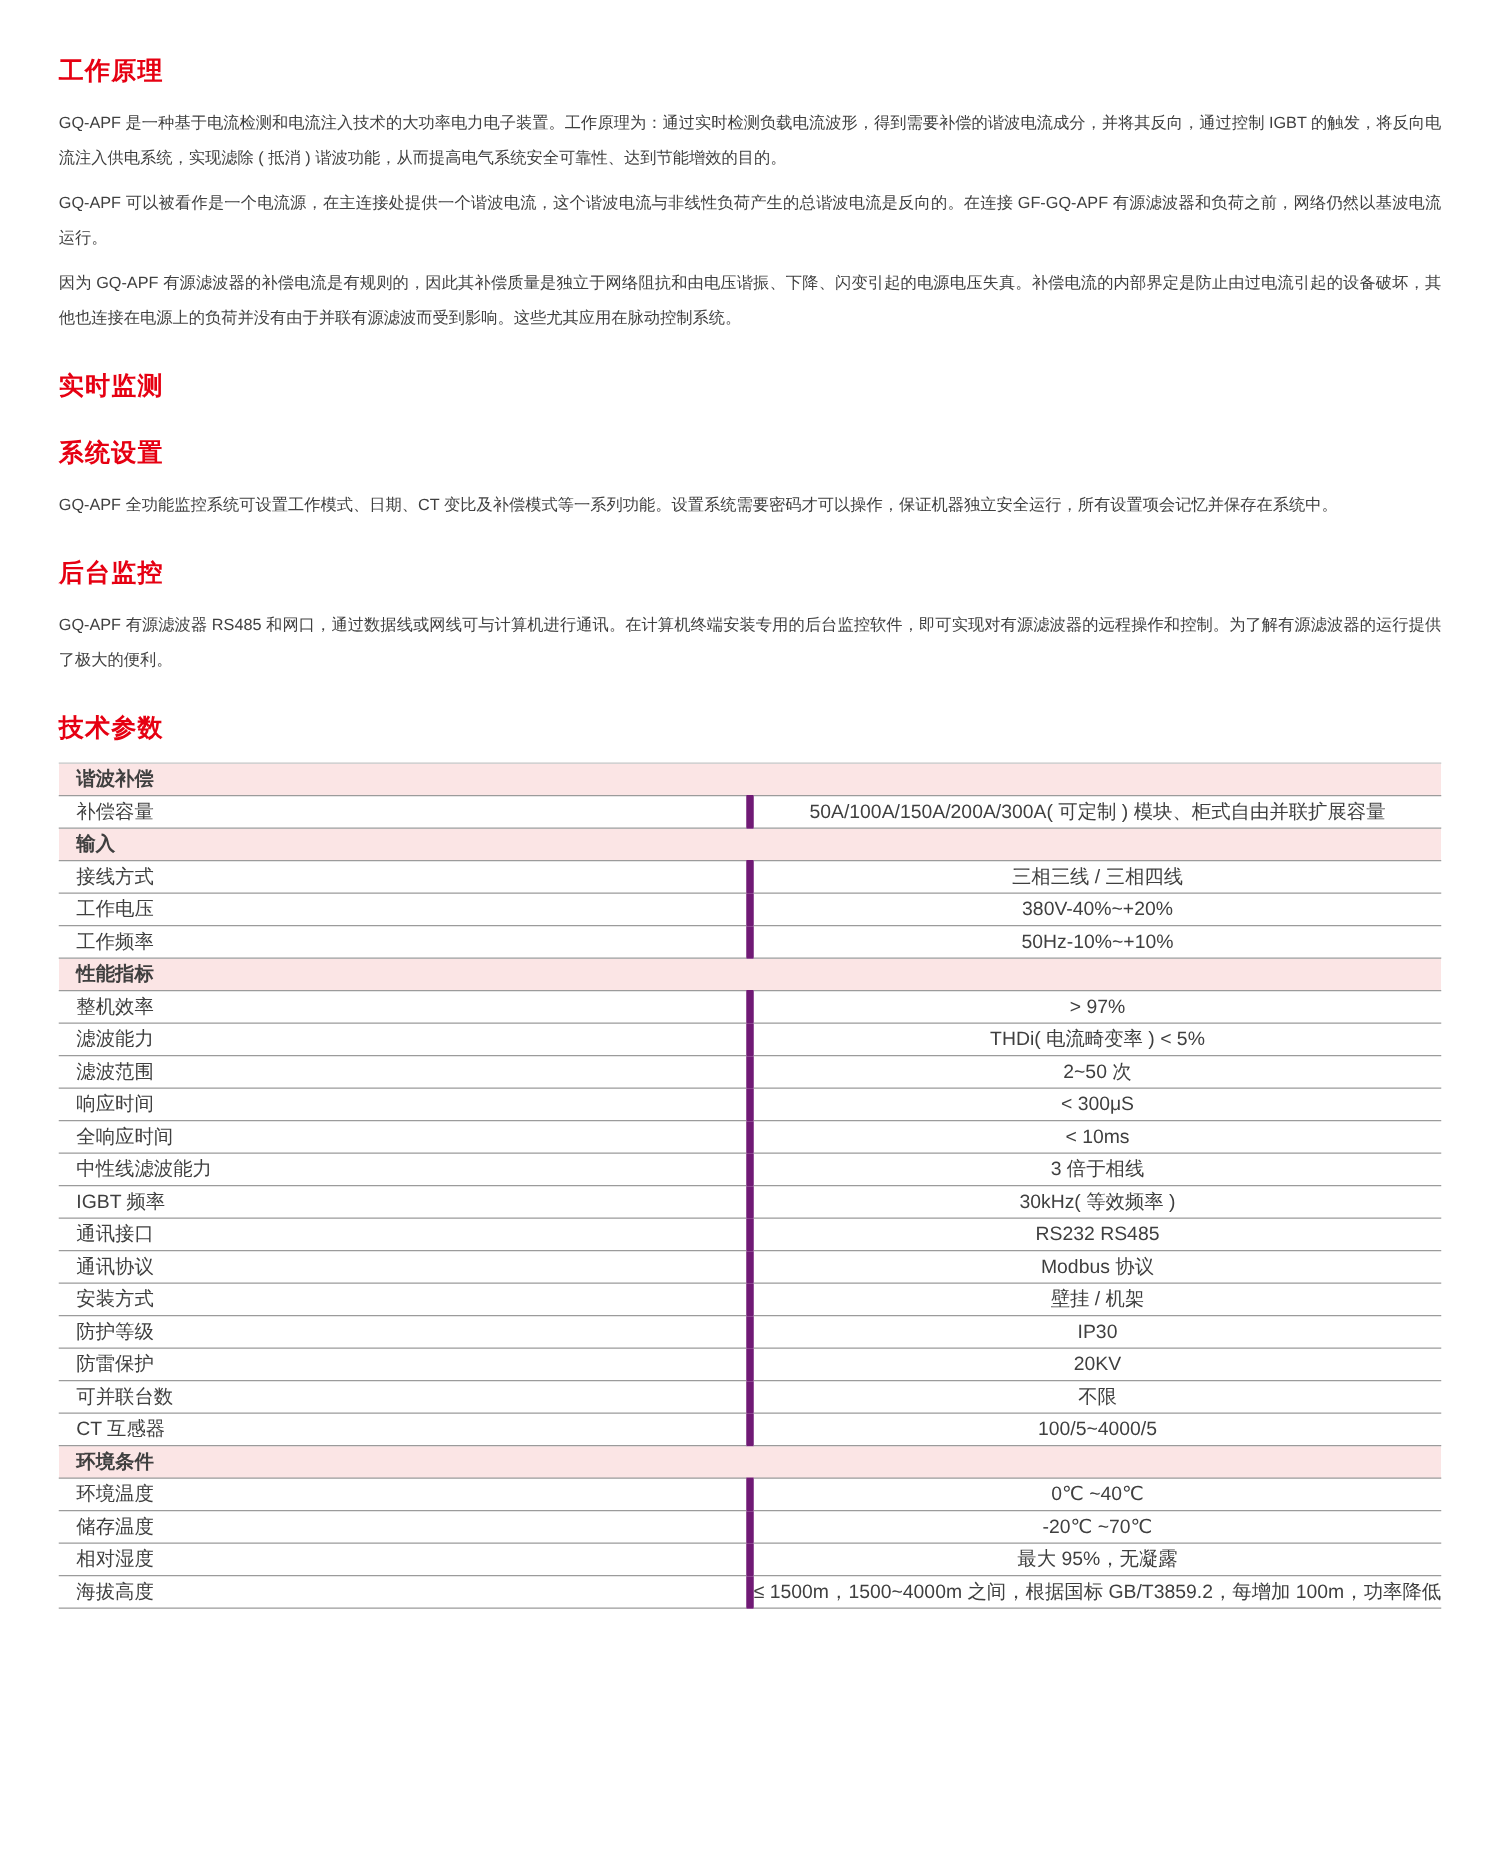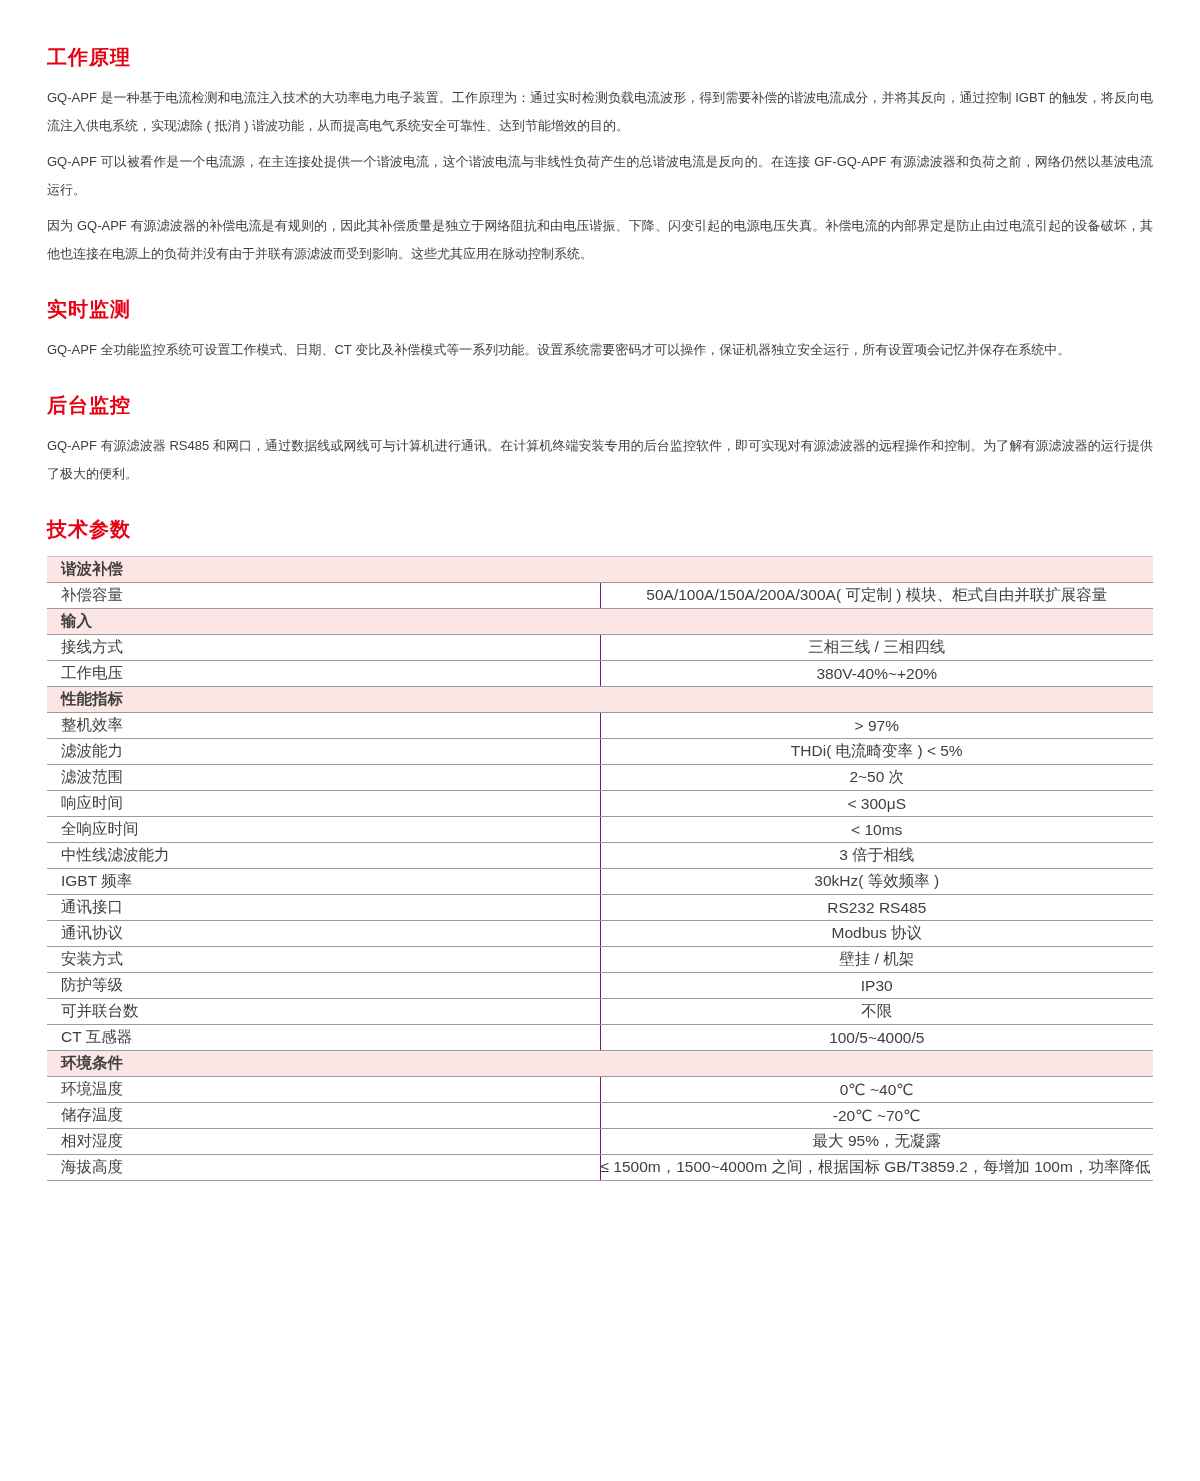--- a/index.html
+++ b/index.html
@@ -55,21 +55,21 @@
     background: #fbe5e5;
     font-weight: 700;
     padding-left: 14px;
     color: #3f3f3f;
   }
   tr.row-data td.cell-label {
     width: 270px;
     padding-left: 14px;
   }
   tr.row-data td.cell-value {
-    border-left: 1px solid #701a75;
+    border-left: 6px solid #701a75;
     text-align: center;
   }
 </style>
 </head>
 <body>
 
 <div class="page">
   <div>
   <div class="section">
     <h2 class="section-title">工作原理</h2>
@@ -78,20 +78,21 @@
           <p class="body-text">GQ-APF 可以被看作是一个电流源，在主连接处提供一个谐波电流，这个谐波电流与非线性负荷产生的总谐波电流是反向的。在连接 GF-GQ-APF 有源滤波器和负荷之前，网络仍然以基波电流运行。</p>
           <p class="body-text">因为 GQ-APF 有源滤波器的补偿电流是有规则的，因此其补偿质量是独立于网络阻抗和由电压谐振、下降、闪变引起的电源电压失真。补偿电流的内部界定是防止由过电流引起的设备破坏，其他也连接在电源上的负荷并没有由于并联有源滤波而受到影响。这些尤其应用在脉动控制系统。</p>
         </div>
   </div>
 
   <div class="section">
     <h2 class="section-title">实时监测</h2>
   </div>
 
   <div class="section">
+    <h2 class="section-title">系统设置</h2>
     <div>
           <p class="body-text">GQ-APF 全功能监控系统可设置工作模式、日期、CT 变比及补偿模式等一系列功能。设置系统需要密码才可以操作，保证机器独立安全运行，所有设置项会记忆并保存在系统中。</p>
         </div>
   </div>
 
   <div class="section">
     <h2 class="section-title">后台监控</h2>
     <div>
           <p class="body-text">GQ-APF 有源滤波器 RS485 和网口，通过数据线或网线可与计算机进行通讯。在计算机终端安装专用的后台监控软件，即可实现对有源滤波器的远程操作和控制。为了解有源滤波器的运行提供了极大的便利。</p>
         </div>
@@ -116,20 +117,24 @@
             <td colspan="2">输入</td>
           </tr>
           <tr class="row-data">
             <td class="cell-label">接线方式</td>
             <td class="cell-value">三相三线 / 三相四线</td>
           </tr>
           <tr class="row-data">
             <td class="cell-label">工作电压</td>
             <td class="cell-value">380V-40%~+20%</td>
           </tr>
+          <tr class="row-data">
+            <td class="cell-label">工作频率</td>
+            <td class="cell-value">50Hz-10%~+10%</td>
+          </tr>
           <tr class="row-section">
             <td colspan="2">性能指标</td>
           </tr>
           <tr class="row-data">
             <td class="cell-label">整机效率</td>
             <td class="cell-value">&gt; 97%</td>
           </tr>
           <tr class="row-data">
             <td class="cell-label">滤波能力</td>
             <td class="cell-value">THDi( 电流畸变率 ) &lt; 5%</td>
@@ -164,20 +169,24 @@
           </tr>
           <tr class="row-data">
             <td class="cell-label">安装方式</td>
             <td class="cell-value">壁挂 / 机架</td>
           </tr>
           <tr class="row-data">
             <td class="cell-label">防护等级</td>
             <td class="cell-value">IP30</td>
           </tr>
           <tr class="row-data">
+            <td class="cell-label">防雷保护</td>
+            <td class="cell-value">20KV</td>
+          </tr>
+          <tr class="row-data">
             <td class="cell-label">可并联台数</td>
             <td class="cell-value">不限</td>
           </tr>
           <tr class="row-data">
             <td class="cell-label">CT 互感器</td>
             <td class="cell-value">100/5~4000/5</td>
           </tr>
           <tr class="row-section">
             <td colspan="2">环境条件</td>
           </tr>

